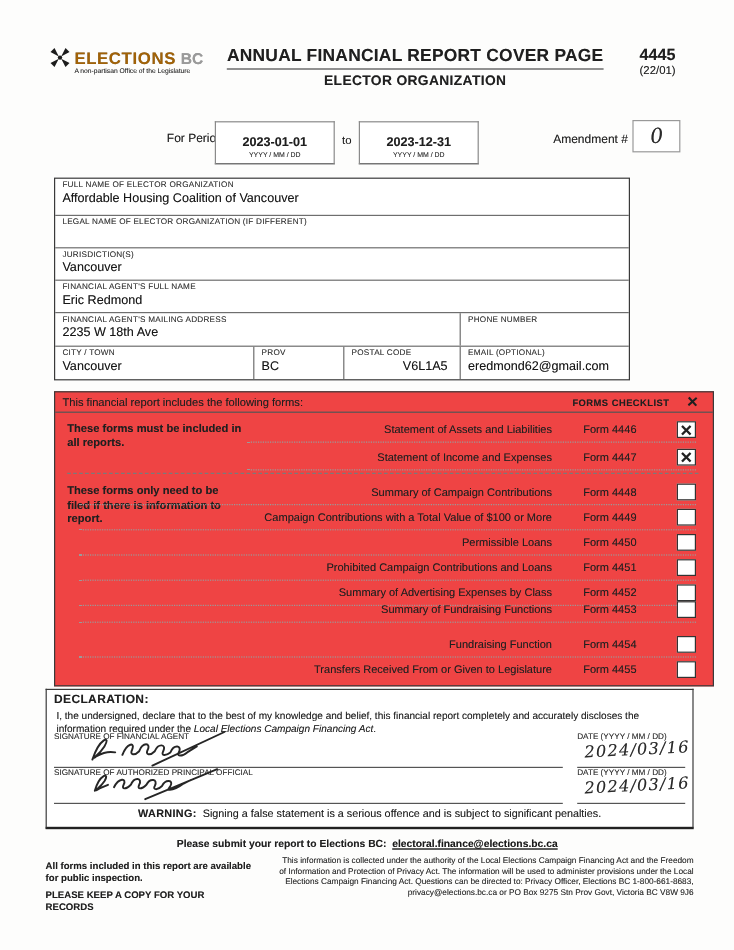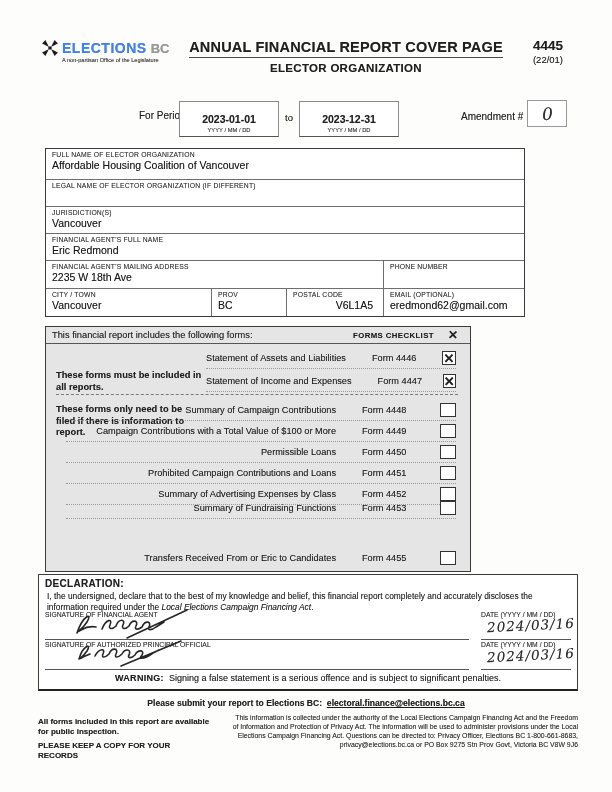--- a/index.html
+++ b/index.html
@@ -6,21 +6,21 @@
   body { background:#e8e8e8; font-family:"Liberation Sans", sans-serif; }
   .page {
     position:relative; width:612px; height:792px; margin:0 auto;
     background:#fdfdfc; color:#1f1f1f; overflow:hidden;
     text-shadow:0 0 0.4px rgba(40,40,40,0.45);
   }
   
   .logo { position:absolute; left:40px; top:38px; width:170px; }
   .logo-top { display:flex; align-items:center; gap:2px; }
   .logo-mark { width:20px; height:20px; }
-  .logo-word { font-size:14px; font-weight:bold; letter-spacing:0.5px; color:#3b82f6; }
+  .logo-word { font-size:14px; font-weight:bold; letter-spacing:0.5px; color:#a16207; }
   .logo-bc { font-size:13px; font-weight:bold; color:#9a9a9a; margin-left:2px; }
   .logo-tag { font-size:5.6px; color:#333; margin-left:22px; margin-top:-1px; }
   .title-wrap { position:absolute; left:176px; top:38px; width:340px; text-align:center; }
   .title { display:inline-block; font-size:14.5px; font-weight:bold; letter-spacing:0.2px;
            border-bottom:1.4px solid #4a4a4a; padding-bottom:2px; }
   .subtitle { font-size:11.5px; font-weight:bold; margin-top:4px; letter-spacing:0.3px; }
   .formnum { position:absolute; left:524px; top:38px; text-align:center; width:48px; }
   .formnum-n { font-size:13.5px; font-weight:bold; }
   .formnum-v { font-size:9.5px; margin-top:1px; }
   
@@ -37,21 +37,21 @@
   .amend-zero { font-size:17px; transform:rotate(-4deg); }
   
   .info-box { position:absolute; left:45px; top:148px; width:480px; border:1.5px solid #3a3a3a; background:#fff; }
   .i-row { border-top:1px solid #6e6e6e; display:flex; }
   .i-row:first-child { border-top:none; }
   .cell { padding:2px 4px 2px 6px; flex:1; }
   .cell + .cell { border-left:1px solid #6e6e6e; }
   .lbl { font-size:6.8px; color:#383838; letter-spacing:0.2px; }
   .val { font-size:10.5px; color:#161616; margin-top:1px; min-height:13px; }
   
-  .fc-box { position:absolute; left:45px; top:326px; width:426px; height:246px; border:1.2px solid #3a3a3a; background:#e5e5e5; }
+  .fc-box { position:absolute; left:45px; top:326px; width:550px; height:246px; border:1.2px solid #3a3a3a; background:#ef4444; }
   .fc-header { position:absolute; left:0; right:0; top:0; height:17px; border-bottom:1px solid #555;
                display:flex; align-items:center; justify-content:space-between; padding:0 12px 0 6px; }
   .fc-intro { font-size:9.3px; }
   .fc-head-right { display:flex; align-items:center; gap:14px; }
   .fc-head-label { font-size:7.8px; font-weight:bold; letter-spacing:0.4px; }
   .fc-head-x { font-size:12px; font-weight:bold; transform:rotate(3deg); }
   .fc-note { position:absolute; font-size:9.3px; font-weight:bold; line-height:1.25; }
   .fc-row { position:absolute; right:14px; height:20px; display:flex; align-items:center;
             border-bottom:1px dotted #9a9a9a; padding-bottom:1px; }
   .fc-label { flex:1; display:flex; justify-content:flex-end; font-size:9.2px; }
@@ -176,21 +176,21 @@
 
   <div class="fc-box">
     <div class="fc-header">
       <span class="fc-intro">This financial report includes the following forms:</span>
       <span class="fc-head-right">
         <span class="fc-head-label">FORMS CHECKLIST</span>
         <span class="fc-head-x">✕</span>
       </span>
     </div>
 
-    <div class="fc-note" style="left:10px; top:25px; width:150px;margin-top:18px;">These forms must be included in all reports.</div>
+    <div class="fc-note" style="left:10px; top:25px; width:150px;">These forms must be included in all reports.</div>
     <div class="fc-note" style="left:10px; top:77px; width:140px;">These forms only need to be filed if there is information to report.</div>
     <div class="fc-sep"></div>
 
     <div class="fc-row" style="left:160px; top:22px;">
       <span class="fc-label">
           <span>Statement of Assets and Liabilities</span>
         </span>
       <span class="fc-form">Form 4446</span>
       <span class="cb">✕</span>
     </div>
@@ -237,23 +237,30 @@
       <span class="fc-form">Form 4452</span>
       <span class="cb"></span>
     </div>
     <div class="fc-row" style="left:20px; top:172px;">
       <span class="fc-label">
           <span>Summary of Fundraising Functions</span>
         </span>
       <span class="fc-form">Form 4453</span>
       <span class="cb"></span>
     </div>
+    <div class="fc-row" style="left:20px; top:201px;">
+      <span class="fc-label">
+          <span>Fundraising Function</span>
+        </span>
+      <span class="fc-form">Form 4454</span>
+      <span class="cb"></span>
+    </div>
     <div class="fc-row" style="left:20px; top:221px; border-bottom:none;">
       <span class="fc-label">
-          <span>Transfers Received From or Eric to Candidates</span>
+          <span>Transfers Received From or Given to Legislature</span>
         </span>
       <span class="fc-form">Form 4455</span>
       <span class="cb"></span>
     </div>
   </div>
 
   <div class="decl-box">
     <div class="decl-title">DECLARATION:</div>
     <div class="decl-text"><span>I, the undersigned, declare that to the best of my knowledge and belief, this financial report completely and accurately discloses the information required under the </span><i>Local Elections Campaign Financing Act</i><span>.</span></div>
 

